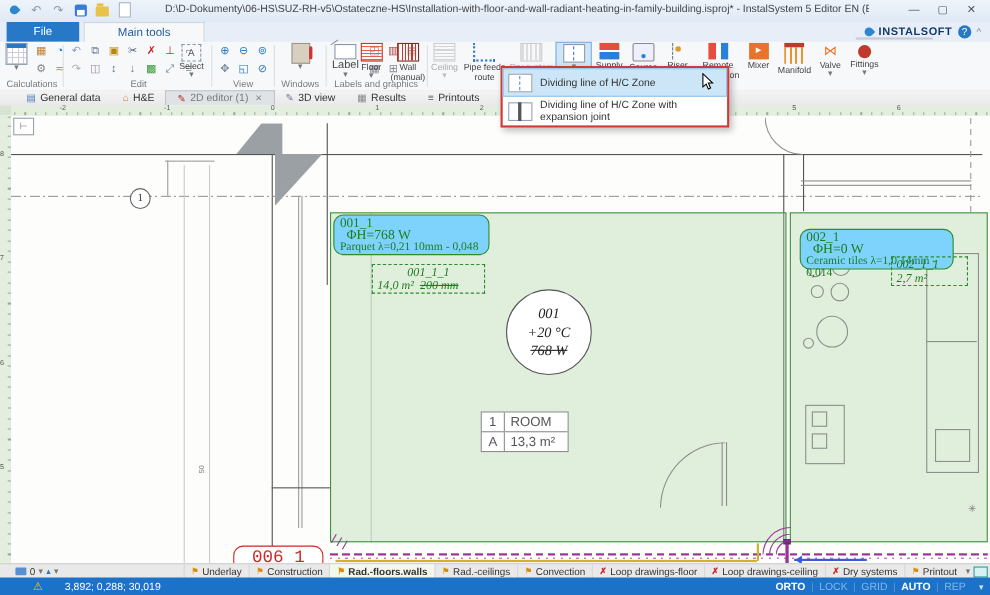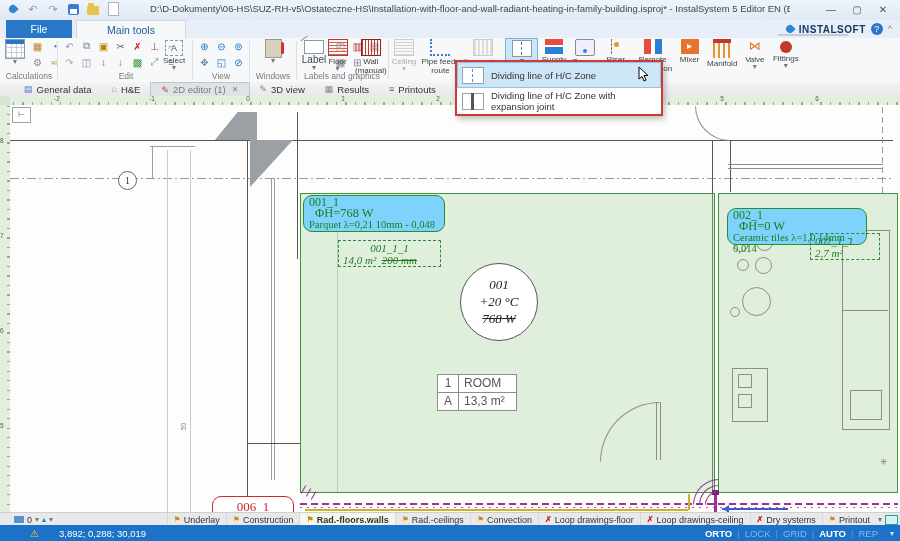--- a/index.html
+++ b/index.html
@@ -110,21 +110,21 @@
   #room-table .c1{width:20px;text-align:center;border-right:1px solid #8a8f8a;}
   #room-table .c2{width:52px;padding-left:5px;}
   .arc-tl{position:absolute;border:1px solid transparent;border-top-color:#8a8f8a;border-left-color:#8a8f8a;border-radius:100% 0 0 0;}
   .arc-bl{position:absolute;border:1px solid transparent;border-bottom-color:#8a8f8a;border-left-color:#8a8f8a;border-radius:0 0 0 100%;}
   .parc{position:absolute;border:1px solid transparent;border-top-color:#993399;border-left-color:#993399;border-radius:100% 0 0 0;}
   .pipe-dash{position:absolute;height:2px;background:repeating-linear-gradient(90deg,#993399 0 7px,transparent 7px 11px);}
   .pipe-dots{position:absolute;height:1px;background:repeating-linear-gradient(90deg,#b05ab0 0 2px,transparent 2px 7px);}
   .ypipe{position:absolute;background:#cdb42a;}
   .bpipe{position:absolute;height:2px;background:#3a5bd5;}
   .slash{position:absolute;width:1px;height:9px;background:#993399;transform:rotate(30deg);}
-  #pipe-label{position:absolute;border:1.3px solid #cc2a2a;border-radius:9px;background:#fff;color:#cc2a2a;font-family:Liberation Serif, serif;font-size:13px;text-align:center;}
+  #pipe-label{position:absolute;border:1.3px solid #cc2a2a;border-radius:9px;background:#fff;color:#cc2a2a;font-family:Liberation Mono, monospace;font-size:16px;text-align:center;}
   #axis-bubble{position:absolute;width:17px;height:17px;border:1px solid #666;border-radius:50%;background:#fff;font-family:"Liberation Serif",serif;font-size:10px;text-align:center;line-height:17px;color:#333;}
   #dim-50{position:absolute;font-size:6.5px;color:#777;transform:rotate(-90deg);}
   #origin-box{position:absolute;left:2px;top:2px;width:17px;height:14px;background:#fff;border:1px solid #98a2ac;color:#667;font-size:8px;text-align:center;line-height:14px;}
   .star{position:absolute;color:#777;font-size:9px;}
   
   #layerbar{position:absolute;left:0;top:512px;width:900px;height:13px;background:#e9e9e9;border-top:1px solid #cfcfcf;}
   #storey{position:absolute;left:14px;top:0;height:13px;display:flex;align-items:center;gap:3px;font-size:9px;color:#333;}
   .sticon{width:10px;height:7px;background:#5b8fd4;border-radius:1px;}
   .stbtn{font-size:8px;color:#777;}
   .up{color:#2779c8;}

